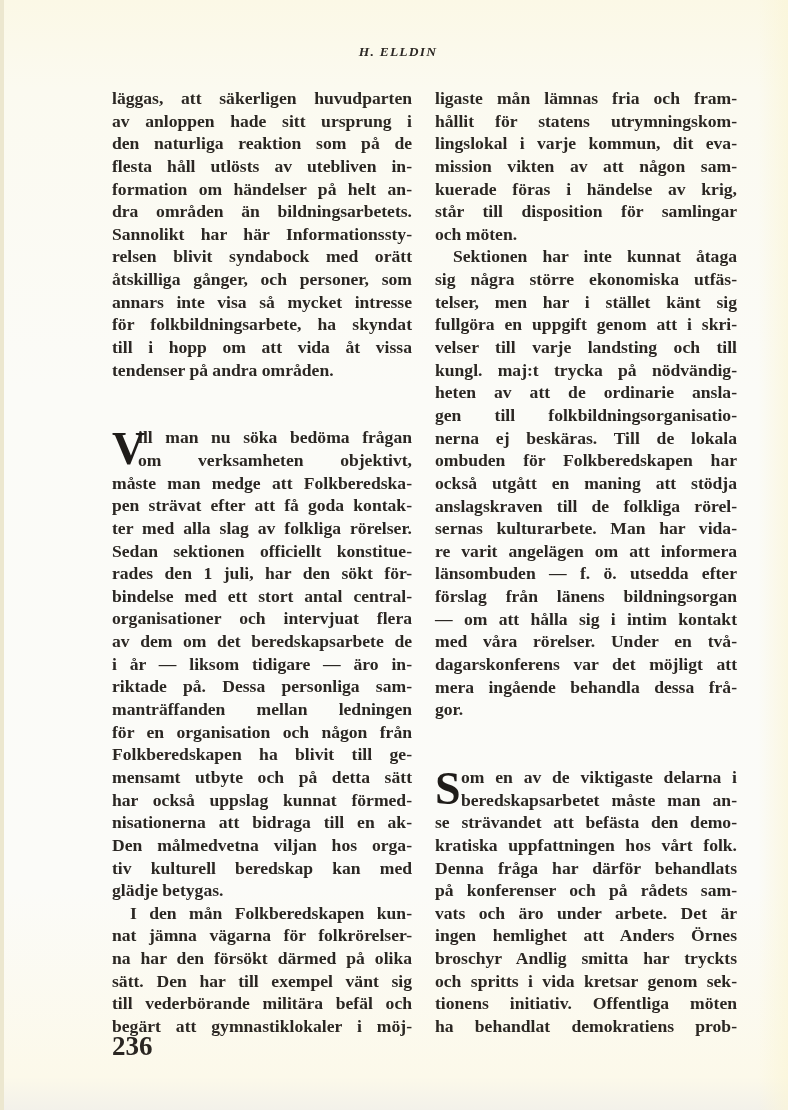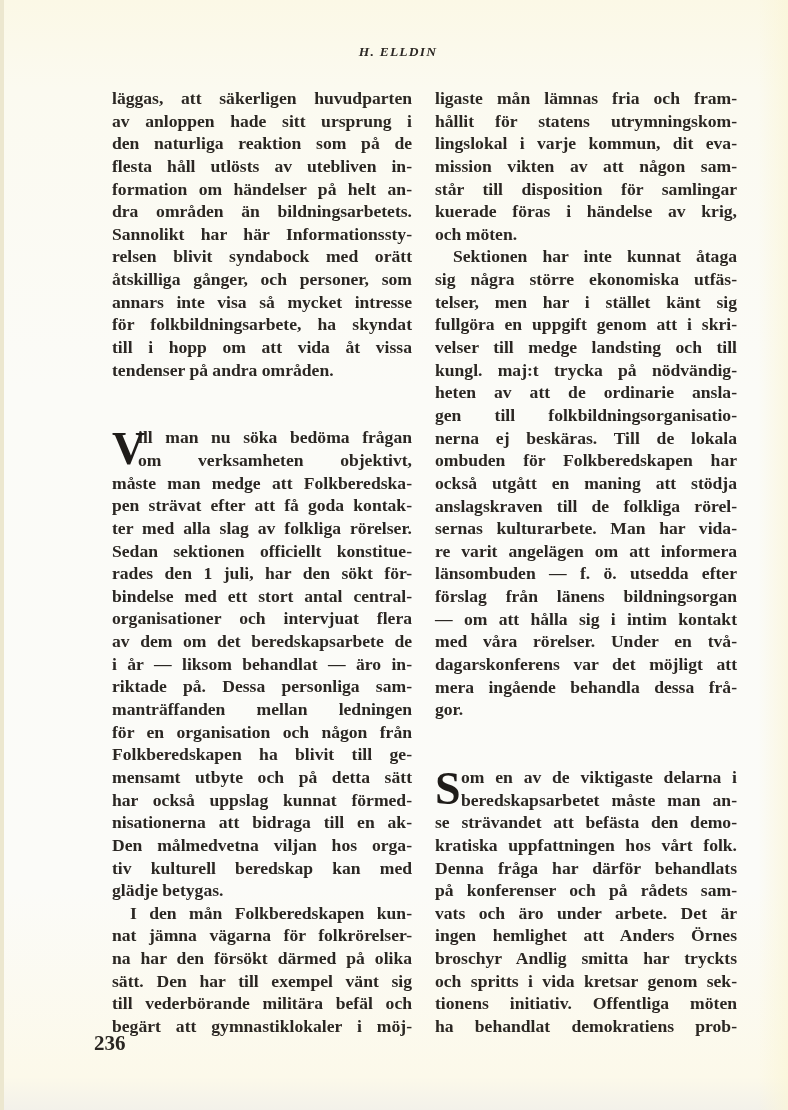--- a/index.html
+++ b/index.html
@@ -42,22 +42,22 @@
     .gap { display: block; height: 45px; }
     .gap-sm { display: block; height: 45px; }
     .dropcap-block { position: relative; }
     .dropcap {
       position: absolute; left: 0; top: 3px;
       font-family: "Liberation Serif", serif;
       font-size: 46px; line-height: 40px; color: #1f1c19;
     }
     .dropcap-line { padding-left: 26px; }
     .page-number {
-      position: absolute; left: 90px; top: 1031px;
-      font-family: "Liberation Serif", serif; font-size: 21px; color: #2a2622;
+      position: absolute; left: 108px; top: 1031px;
+      font-family: "Liberation Serif", serif; font-size: 27px; color: #2a2622;
     }
   </style>
 </head>
 <body>
 
 <div class="page">
 
   <div class="running-head">H. ELLDIN</div>
 
   <div class="col col-left">
@@ -84,21 +84,21 @@
       <span class="line dropcap-line">ill man nu söka bedöma frågan</span>
       <span class="line dropcap-line">om verksamheten objektivt,</span>
       <span class="line">måste man medge att Folkberedska-</span>
       <span class="line">pen strävat efter att få goda kontak-</span>
       <span class="line">ter med alla slag av folkliga rörelser.</span>
       <span class="line">Sedan sektionen officiellt konstitue-</span>
       <span class="line">rades den 1 juli, har den sökt för-</span>
       <span class="line">bindelse med ett stort antal central-</span>
       <span class="line">organisationer och intervjuat flera</span>
       <span class="line">av dem om det beredskapsarbete de</span>
-      <span class="line">i år — liksom behandlat — äro in-</span>
+      <span class="line">i år — liksom tidigare — äro in-</span>
       <span class="line">riktade på. Dessa personliga sam-</span>
       <span class="line">manträffanden mellan ledningen</span>
       <span class="line">för en organisation och någon från</span>
       <span class="line">Folkberedskapen ha blivit till ge-</span>
       <span class="line">mensamt utbyte och på detta sätt</span>
       <span class="line">har också uppslag kunnat förmed-</span>
       <span class="line">nisationerna att bidraga till en ak-</span>
       <span class="line">Den målmedvetna viljan hos orga-</span>
       <span class="line">tiv kulturell beredskap kan med</span>
       <span class="line last">glädje betygas.</span>
@@ -113,31 +113,31 @@
       <span class="line">begärt att gymnastiklokaler i möj-</span>
     </div>
   </div>
 
   <div class="col col-right">
     <div>
       <span class="line">ligaste mån lämnas fria och fram-</span>
       <span class="line">hållit för statens utrymningskom-</span>
       <span class="line">lingslokal i varje kommun, dit eva-</span>
       <span class="line">mission vikten av att någon sam-</span>
+      <span class="line">kuerade föras i händelse av krig,</span>
       <span class="line">står till disposition för samlingar</span>
-      <span class="line">kuerade föras i händelse av krig,</span>
       <span class="line last">och möten.</span>
     </div>
 
     <div>
       <span class="line indent">Sektionen har inte kunnat åtaga</span>
       <span class="line">sig några större ekonomiska utfäs-</span>
       <span class="line">telser, men har i stället känt sig</span>
       <span class="line">fullgöra en uppgift genom att i skri-</span>
-      <span class="line">velser till medge landsting och till</span>
+      <span class="line">velser till varje landsting och till</span>
       <span class="line">kungl. maj:t trycka på nödvändig-</span>
       <span class="line">heten av att de ordinarie ansla-</span>
       <span class="line">gen till folkbildningsorganisatio-</span>
       <span class="line">nerna ej beskäras. Till de lokala</span>
       <span class="line">ombuden för Folkberedskapen har</span>
       <span class="line">också utgått en maning att stödja</span>
       <span class="line">anslagskraven till de folkliga rörel-</span>
       <span class="line">sernas kulturarbete. Man har vida-</span>
       <span class="line">re varit angelägen om att informera</span>
       <span class="line">länsombuden — f. ö. utsedda efter</span>

